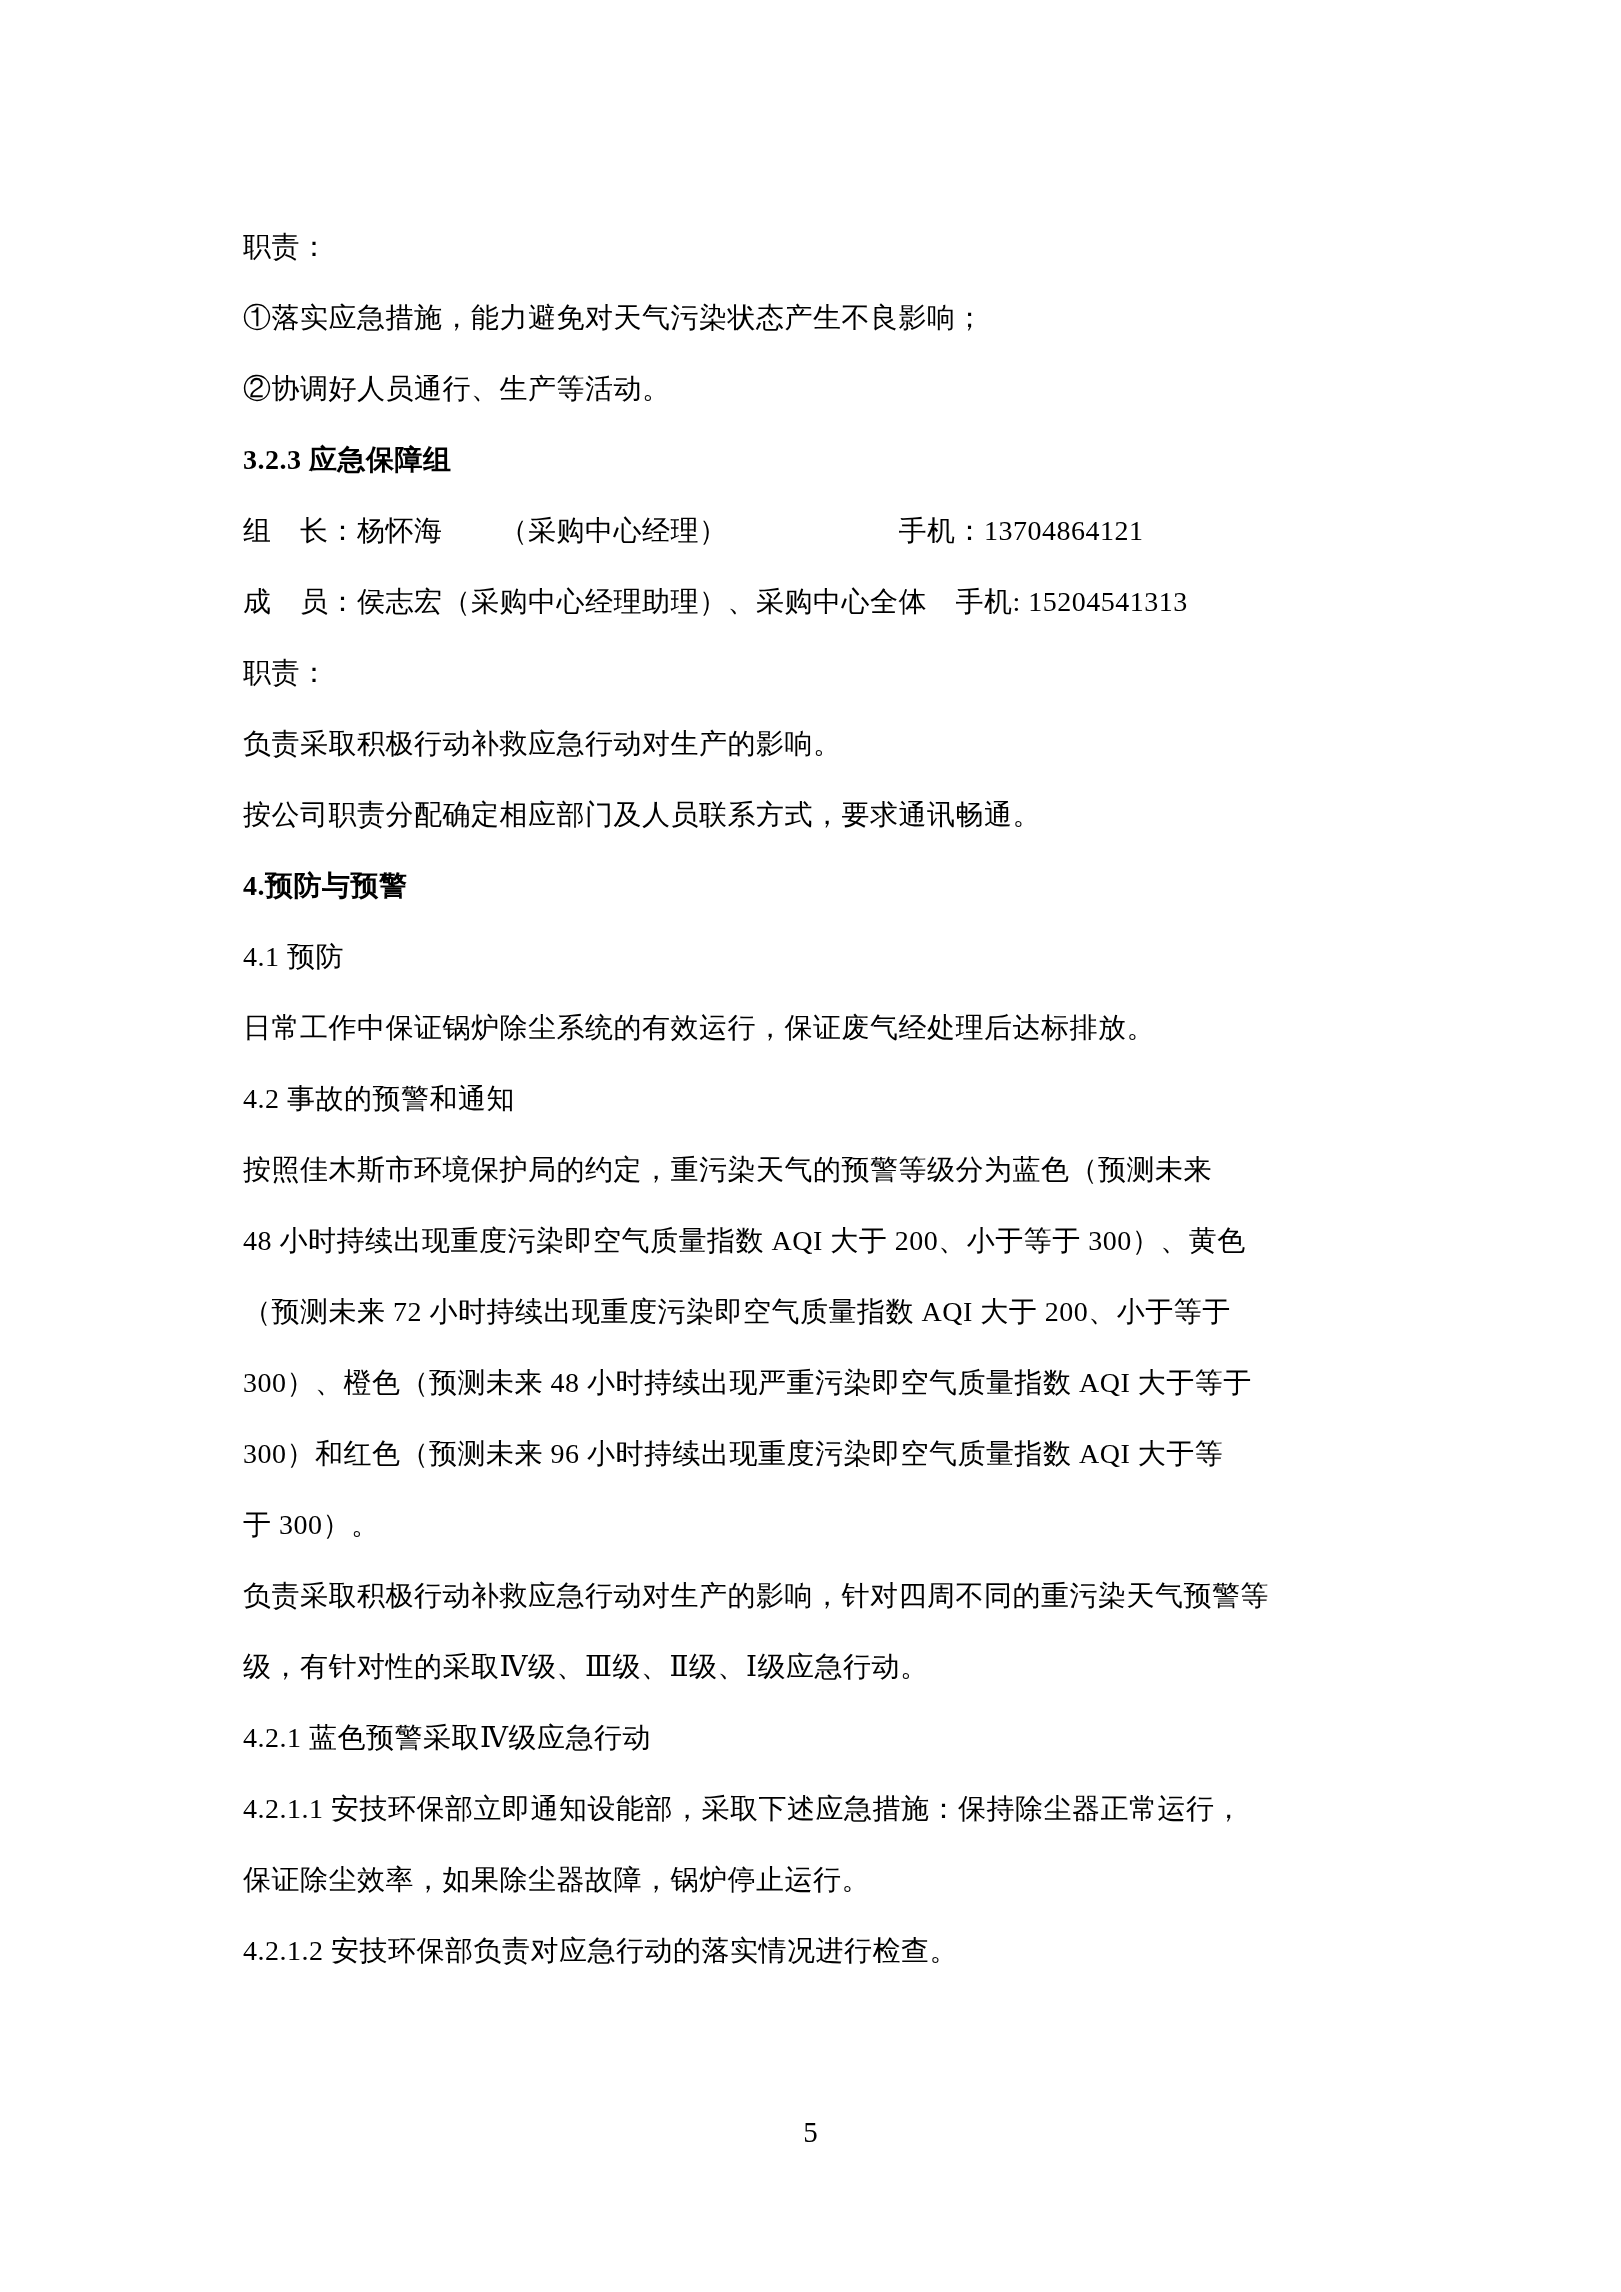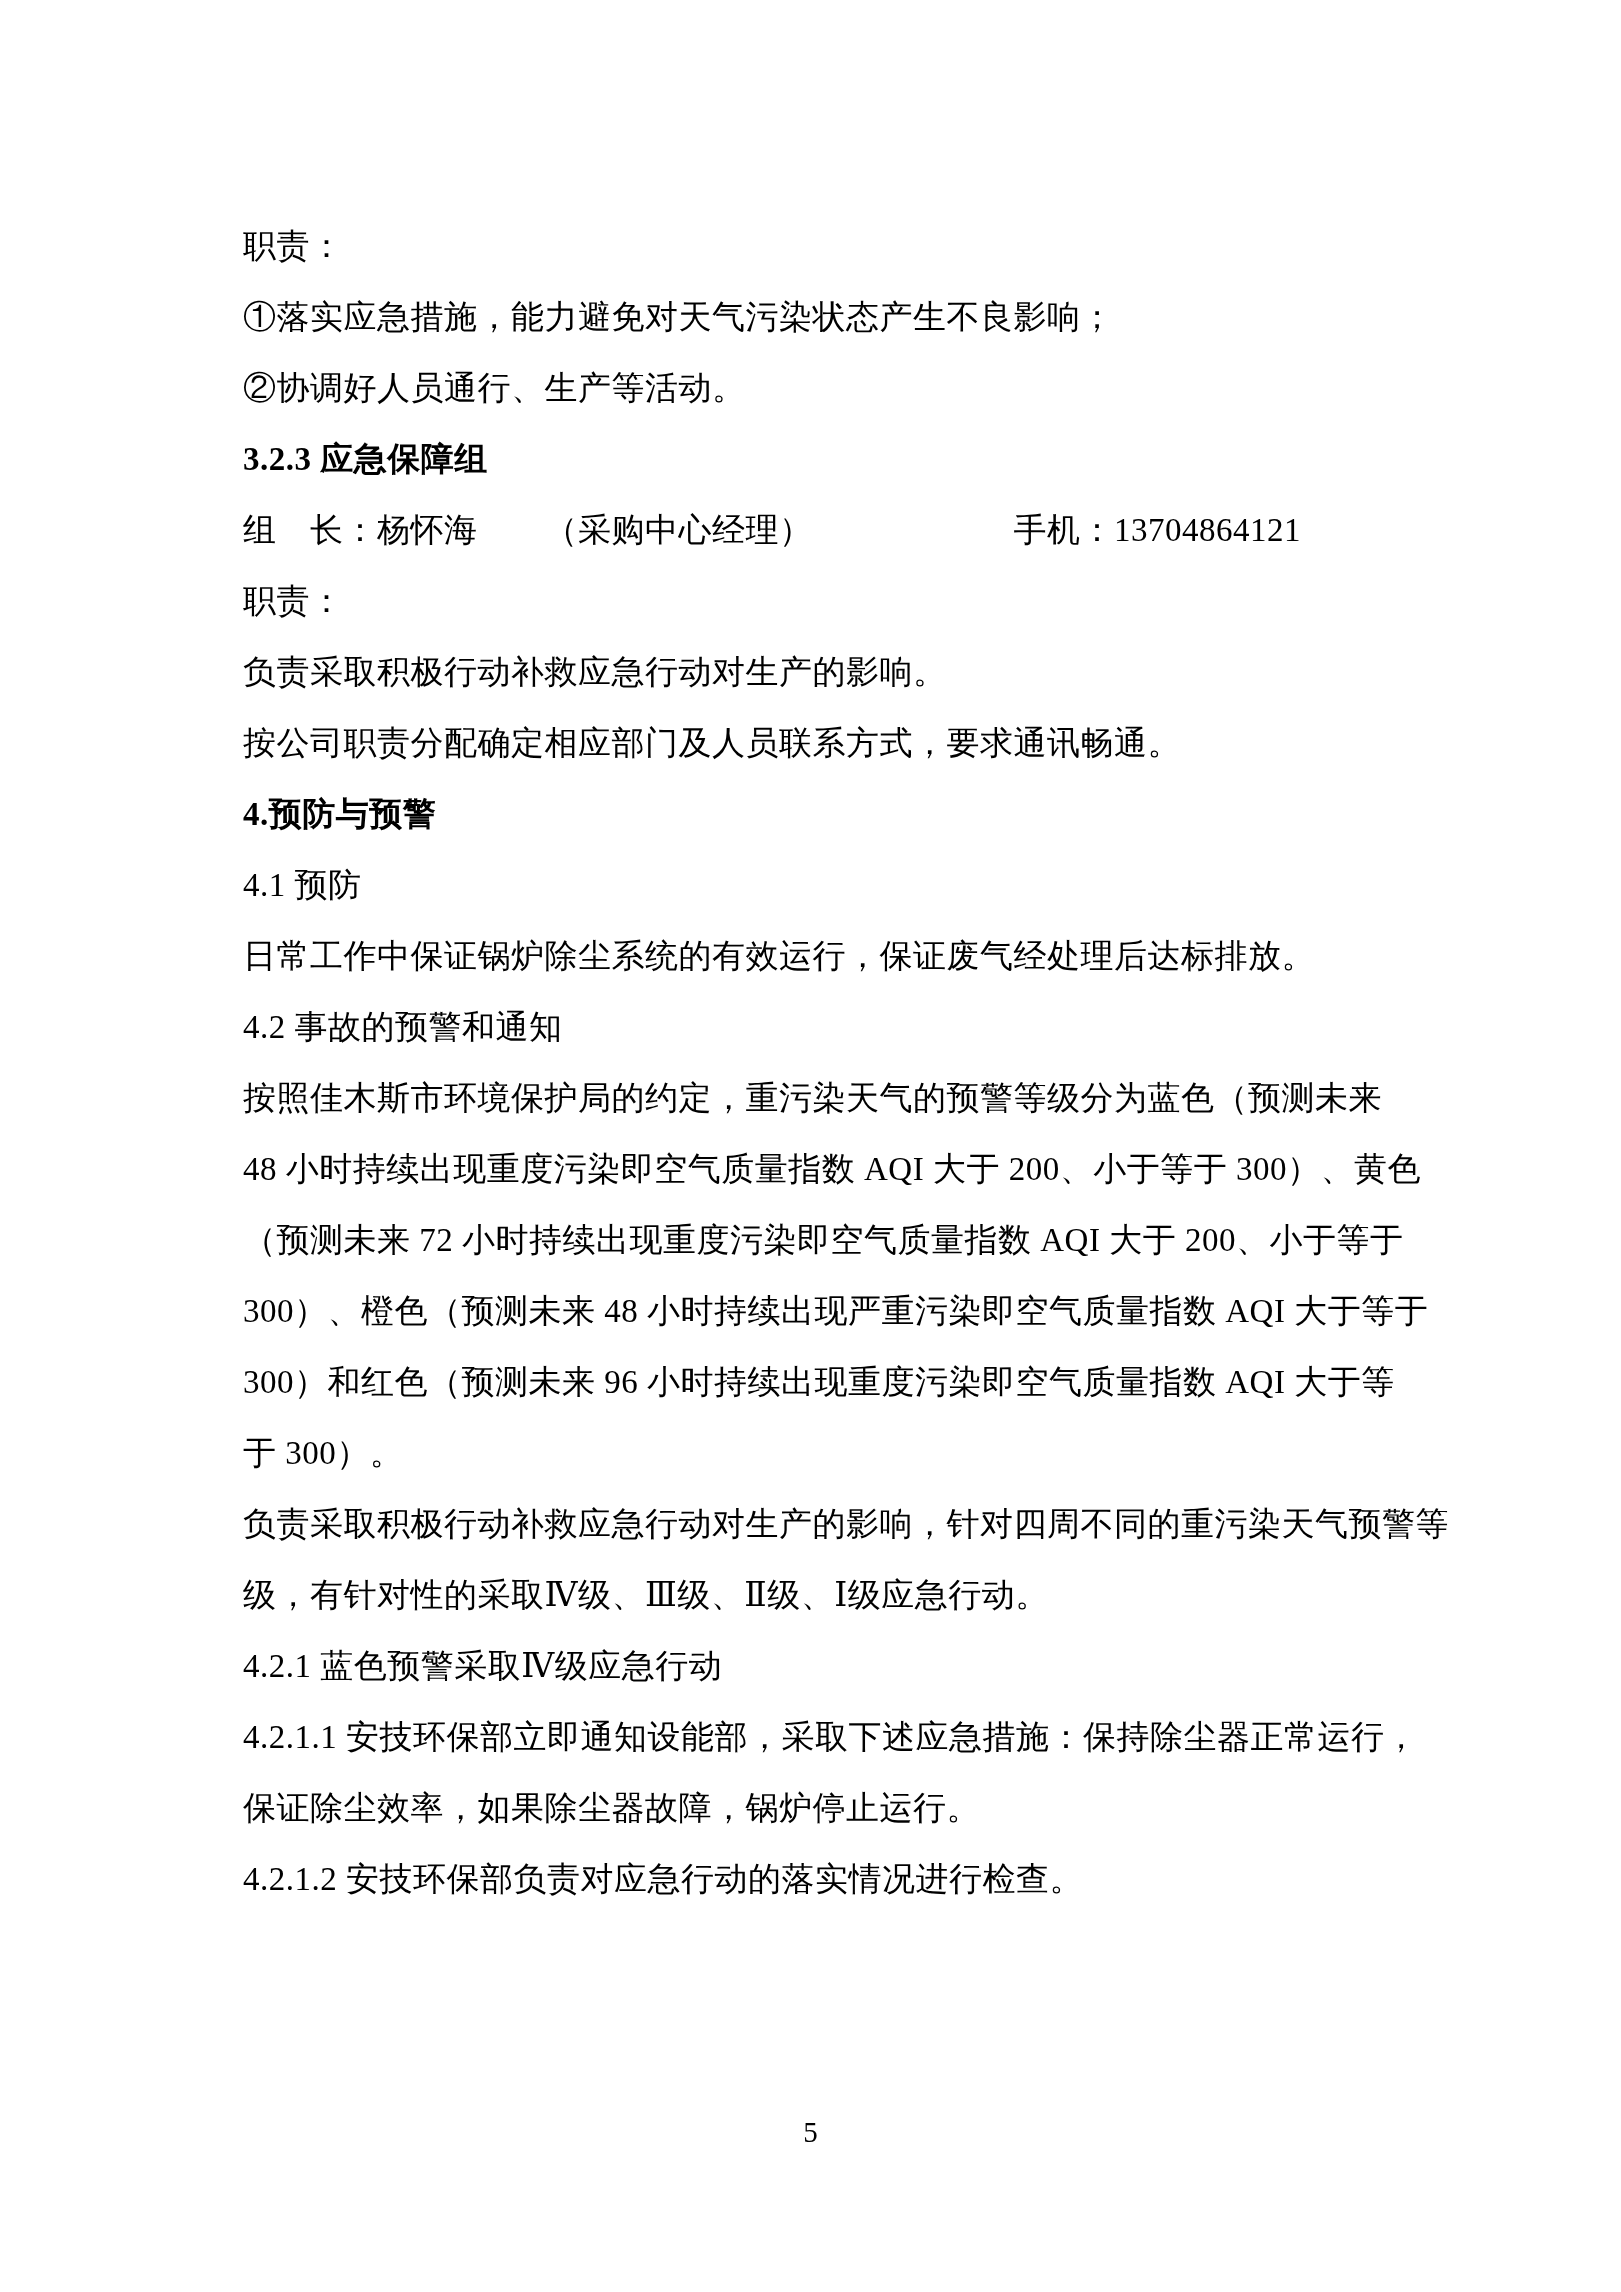--- a/index.html
+++ b/index.html
@@ -16,21 +16,21 @@
     font-family: "Liberation Serif", "DejaVu Serif", serif;
     overflow: hidden;
   }
   .content {
     position: absolute;
     left: 243px;
     top: 211px;
     width: 1333px;
   }
   .line {
-    font-size: 33px;
+    font-size: 28px;
     line-height: 71px;
     white-space: pre;       
     letter-spacing: 0.5px;
   }
   .line.heading {
     font-weight: bold;
   }
   .page-footer {
     position: absolute;
     left: 0;
@@ -46,20 +46,21 @@
 </head>
 <body>
 
 <div class="page">
   <main class="content">
       <div class="line">职责：</div>
       <div class="line">①落实应急措施，能力避免对天气污染状态产生不良影响；</div>
       <div class="line">②协调好人员通行、生产等活动。</div>
       <div class="line heading">3.2.3 应急保障组</div>
       <div class="line">组　长：杨怀海　　（采购中心经理）　　　　　　手机：13704864121</div>
+      <div class="line">成　员：侯志宏（采购中心经理助理）、采购中心全体　手机: 15204541313</div>
       <div class="line">职责：</div>
       <div class="line">负责采取积极行动补救应急行动对生产的影响。</div>
       <div class="line">按公司职责分配确定相应部门及人员联系方式，要求通讯畅通。</div>
       <div class="line heading">4.预防与预警</div>
       <div class="line">4.1 预防</div>
       <div class="line">日常工作中保证锅炉除尘系统的有效运行，保证废气经处理后达标排放。</div>
       <div class="line">4.2 事故的预警和通知</div>
       <div class="line">按照佳木斯市环境保护局的约定，重污染天气的预警等级分为蓝色（预测未来</div>
       <div class="line">48 小时持续出现重度污染即空气质量指数 AQI 大于 200、小于等于 300）、黄色</div>
       <div class="line">（预测未来 72 小时持续出现重度污染即空气质量指数 AQI 大于 200、小于等于</div>

